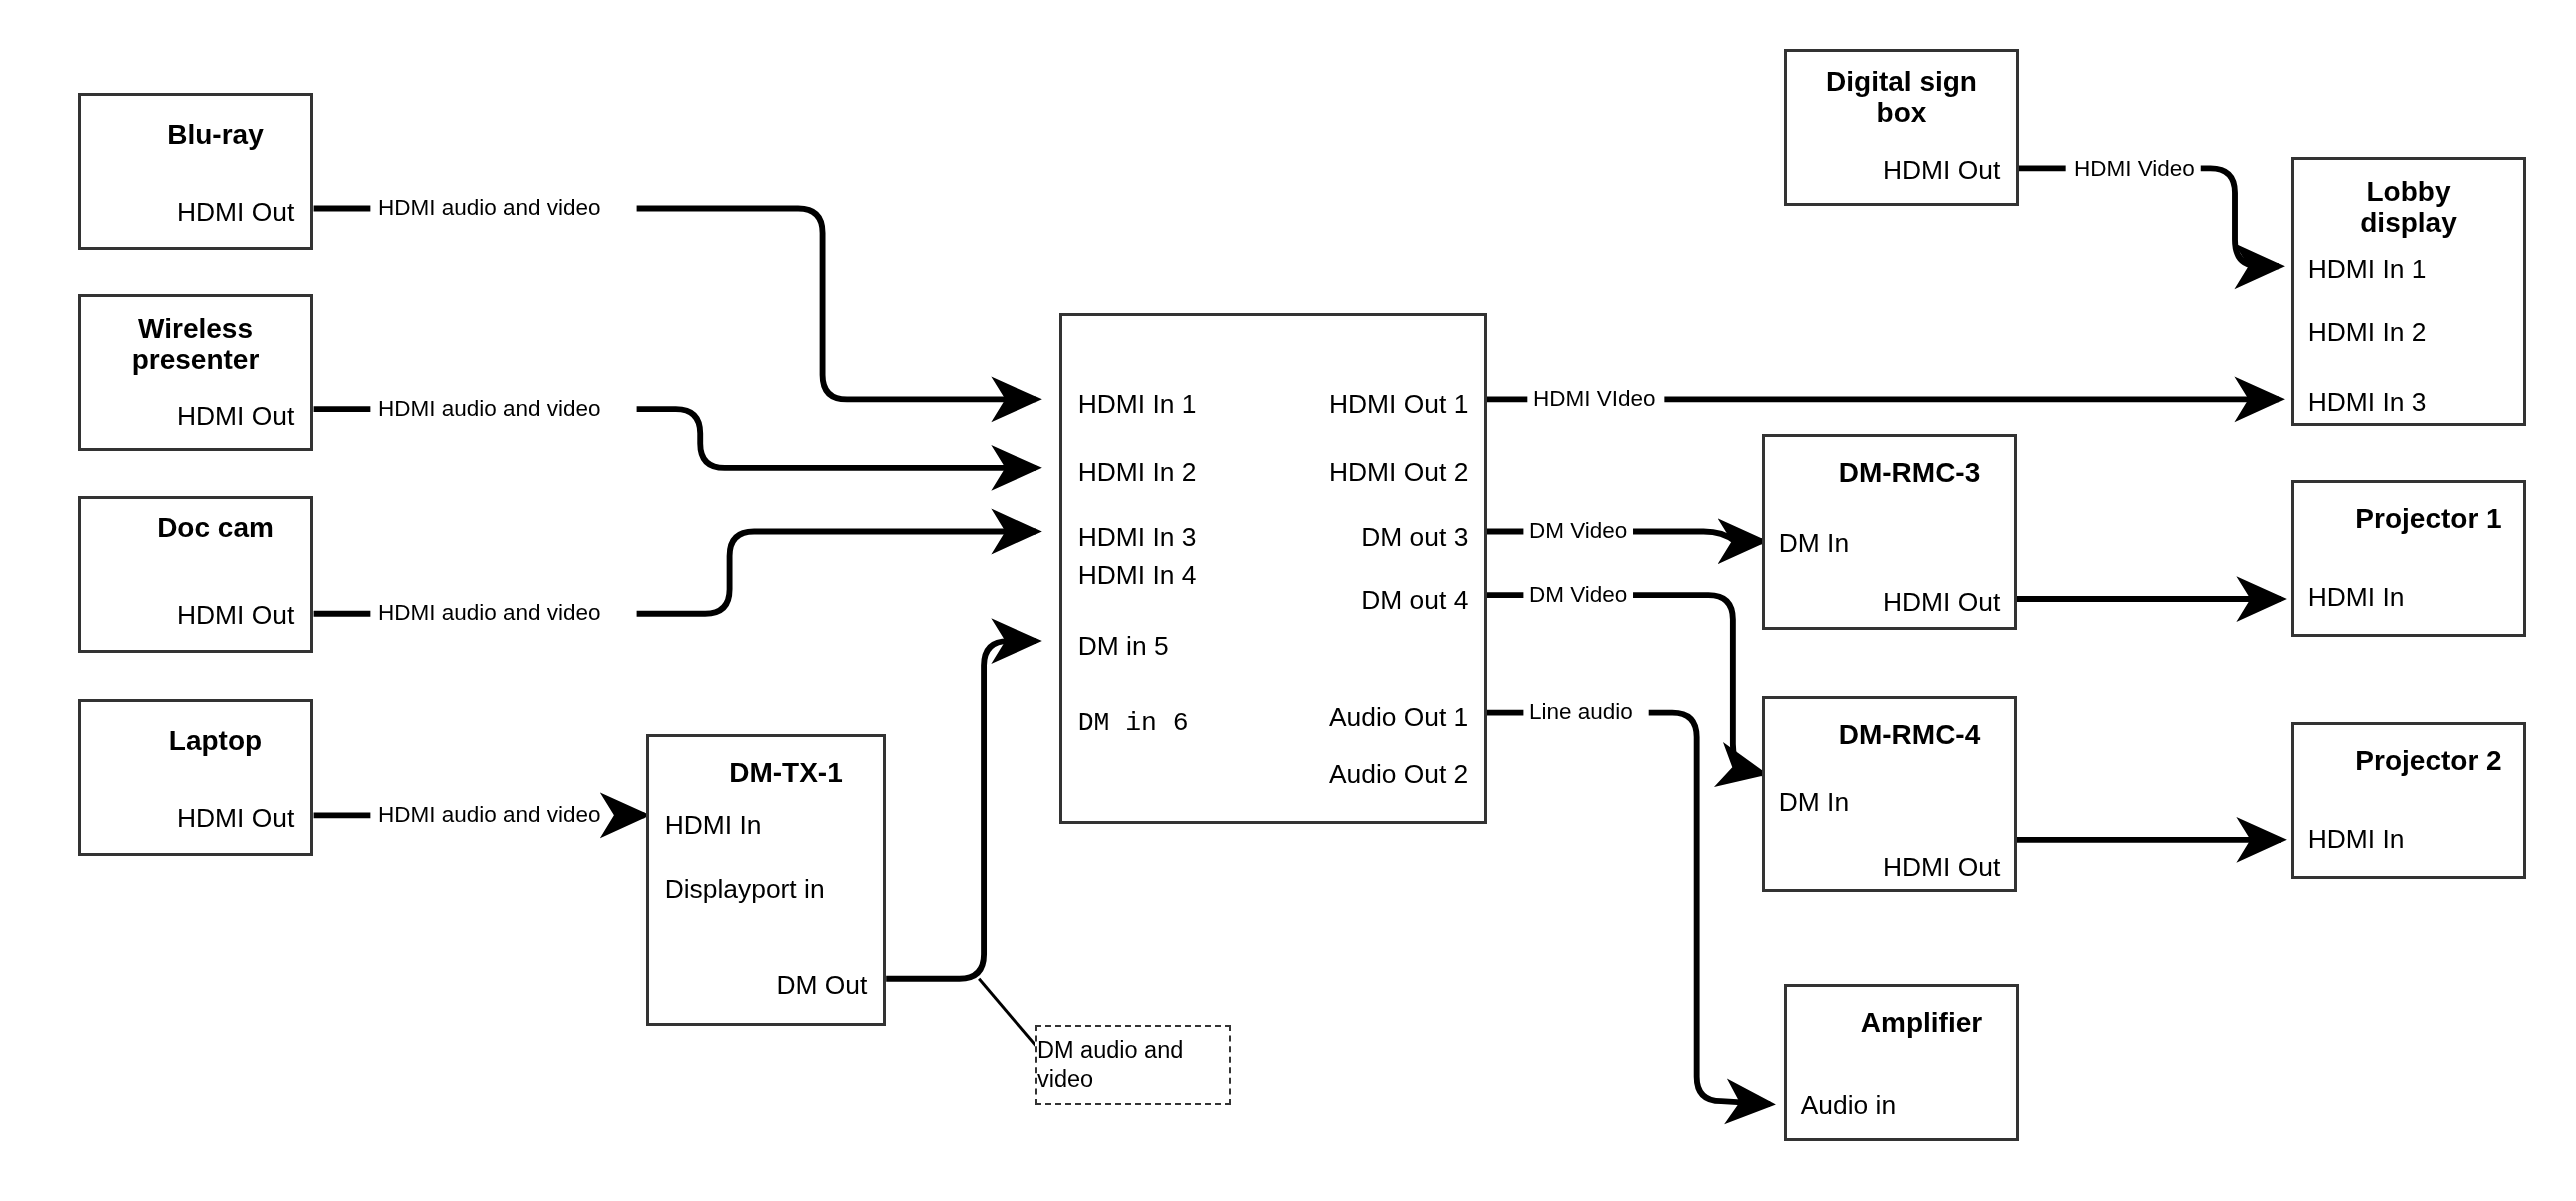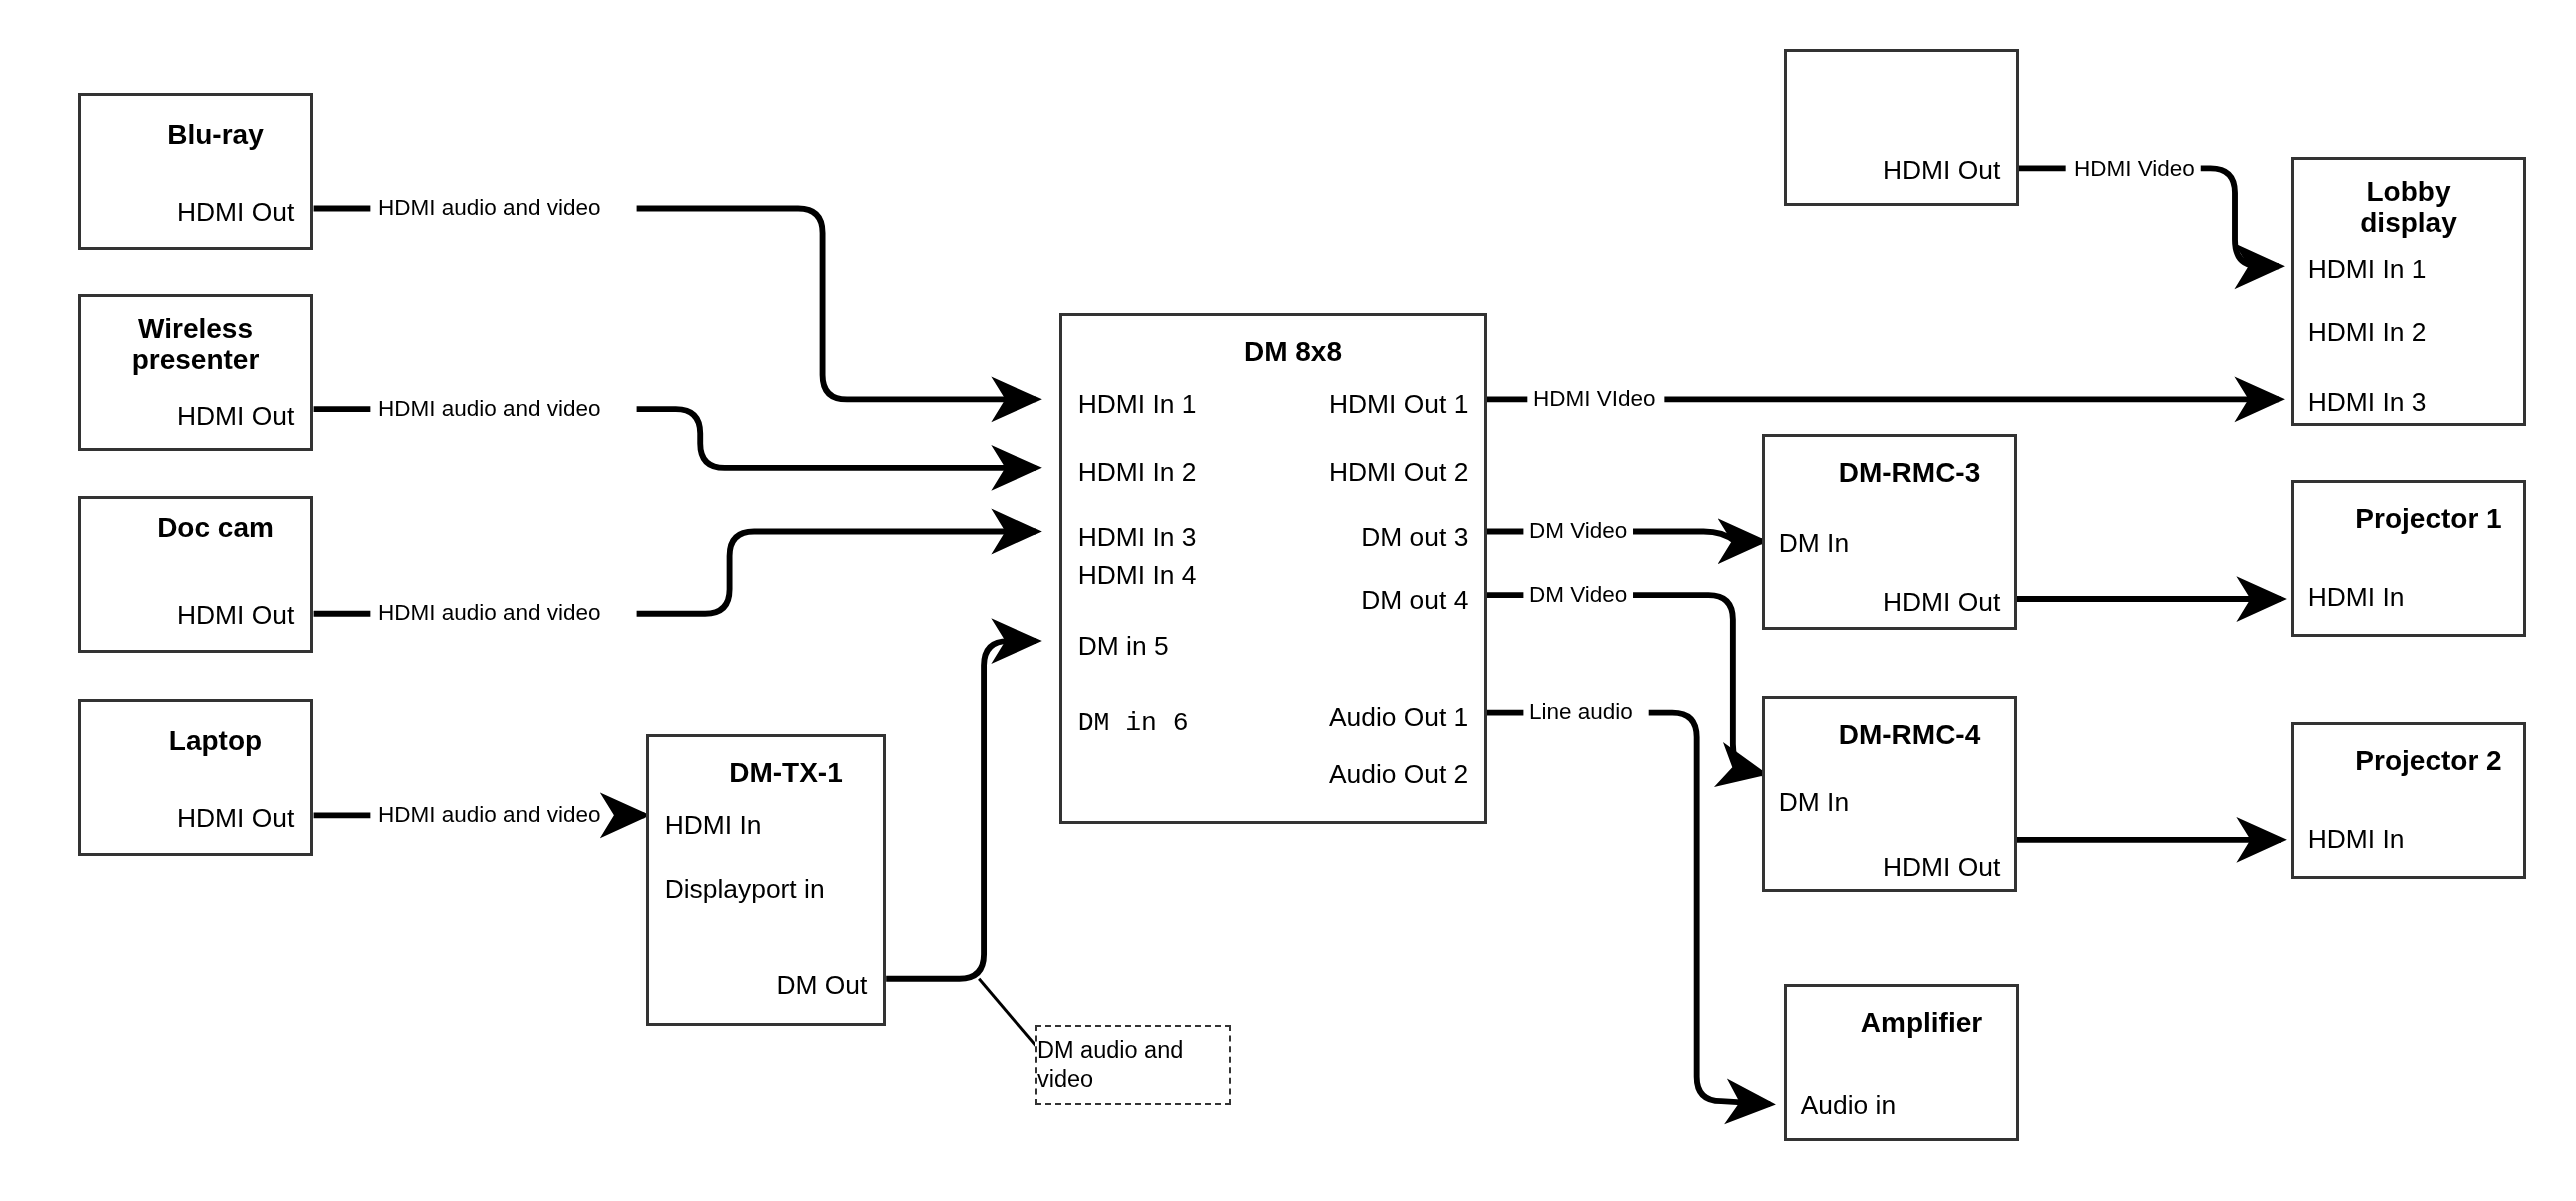--- a/index.html
+++ b/index.html
@@ -97,38 +97,38 @@
   </div>
 
   <div class="node" style="left:646px;top:734px;width:240px;height:292px;">
     <div class="title" style="margin-top:19.6px;">DM-TX-1</div>
     <div class="port l" style="position:absolute;left:15.7px;top:75px;">HDMI In</div>
     <div class="port l" style="position:absolute;left:15.7px;top:139px;">Displayport in</div>
     <div class="port r" style="position:absolute;right:15.7px;top:235px;">DM Out</div>
   </div>
 
   <div class="node" style="left:1059px;top:313px;width:428px;height:511px;">
-    <div class="title" style="margin-top:19.6px;">DM 8x8</div>
 
     <div class="port l" style="position:absolute;left:15.7px;top:75px;">HDMI In 1</div>
     <div class="port l" style="position:absolute;left:15.7px;top:143px;">HDMI In 2</div>
     <div class="port l" style="position:absolute;left:15.7px;top:208px;">HDMI In 3</div>
     <div class="port l" style="position:absolute;left:15.7px;top:246px;">HDMI In 4</div>
     <div class="port l" style="position:absolute;left:15.7px;top:317px;">DM in 5</div>
     <div class="port l" style="position:absolute;left:15.7px;top:394px;font-family:Liberation Mono, monospace;">DM in 6</div>
 
     <div class="port r" style="position:absolute;right:15.7px;top:75px;">HDMI Out 1</div>
     <div class="port r" style="position:absolute;right:15.7px;top:143px;">HDMI Out 2</div>
     <div class="port r" style="position:absolute;right:15.7px;top:208px;">DM out 3</div>
     <div class="port r" style="position:absolute;right:15.7px;top:271px;">DM out 4</div>
     <div class="port r" style="position:absolute;right:15.7px;top:388px;">Audio Out 1</div>
     <div class="port r" style="position:absolute;right:15.7px;top:445px;">Audio Out 2</div>
   </div>
 
   <div class="node" style="left:1784px;top:49px;width:235px;height:157px;">
+    <div class="title" style="margin-top:13.7px;padding:0 27.4px;">Digital sign box</div>
     <div class="port c" style="position:absolute;right:15.7px;top:105px;">HDMI Out</div>
   </div>
 
   <div class="node" style="left:2291px;top:157px;width:235px;height:269px;">
     <div class="title" style="margin-top:15.7px;padding:0 35px;">Lobby display</div>
     <div class="port l" style="position:absolute;left:13.7px;top:96px;">HDMI In 1</div>
     <div class="port l" style="position:absolute;left:13.7px;top:159px;">HDMI In 2</div>
     <div class="port l" style="position:absolute;left:13.7px;top:229px;">HDMI In 3</div>
   </div>
 

